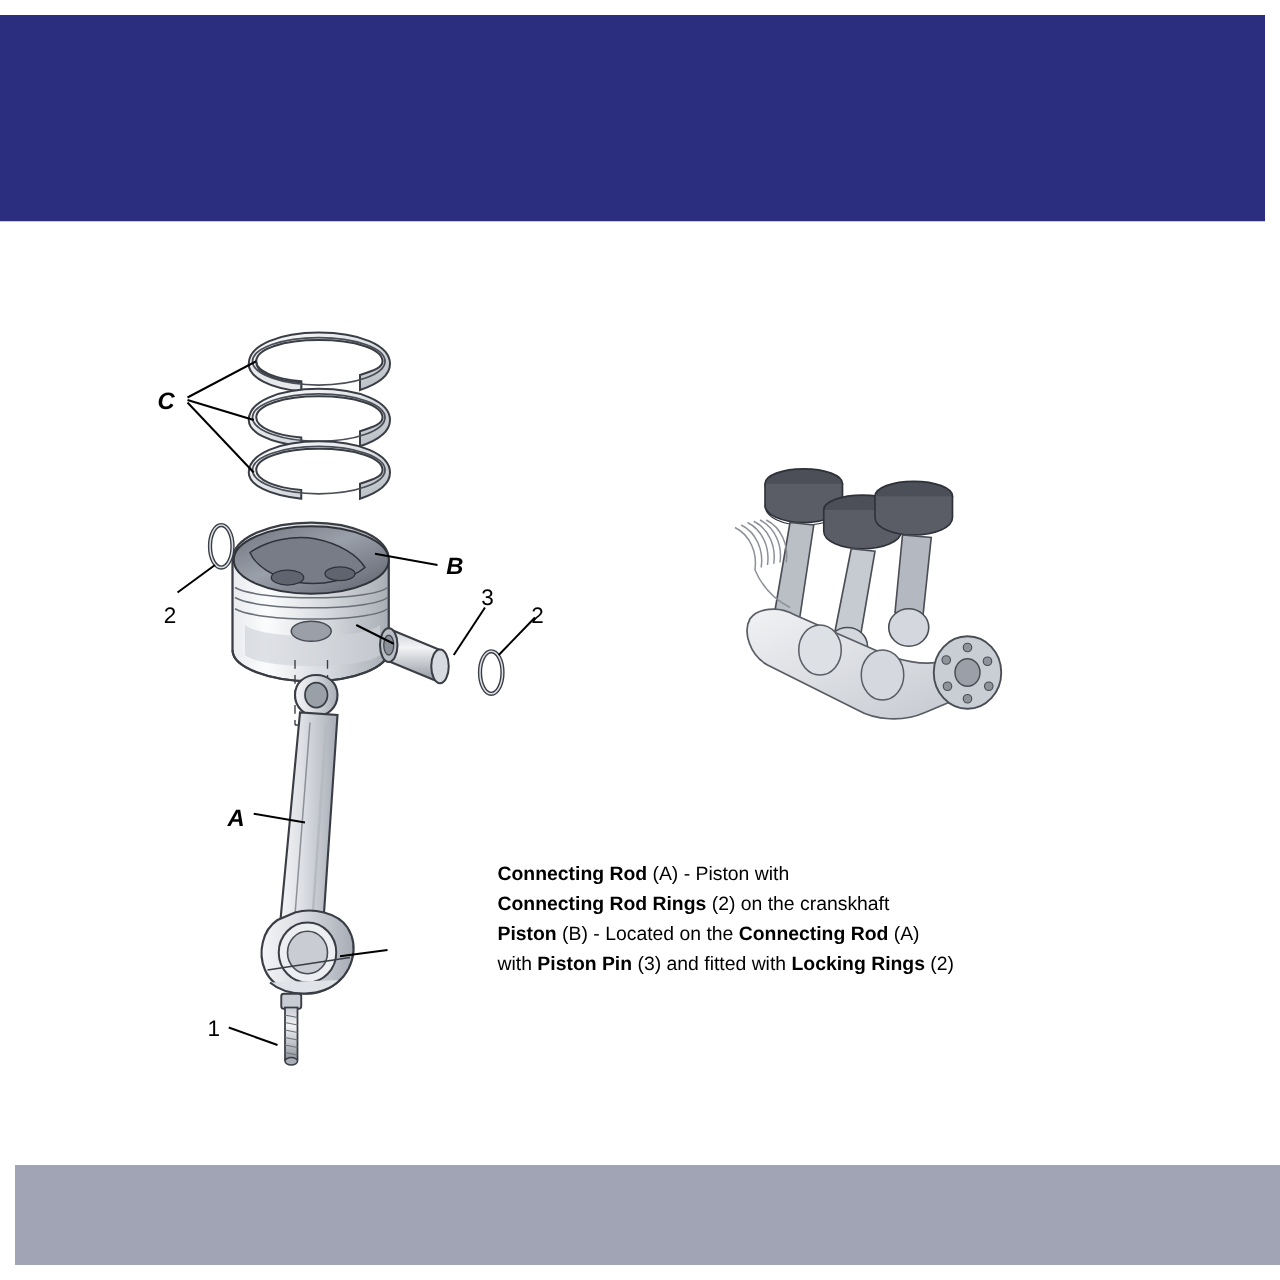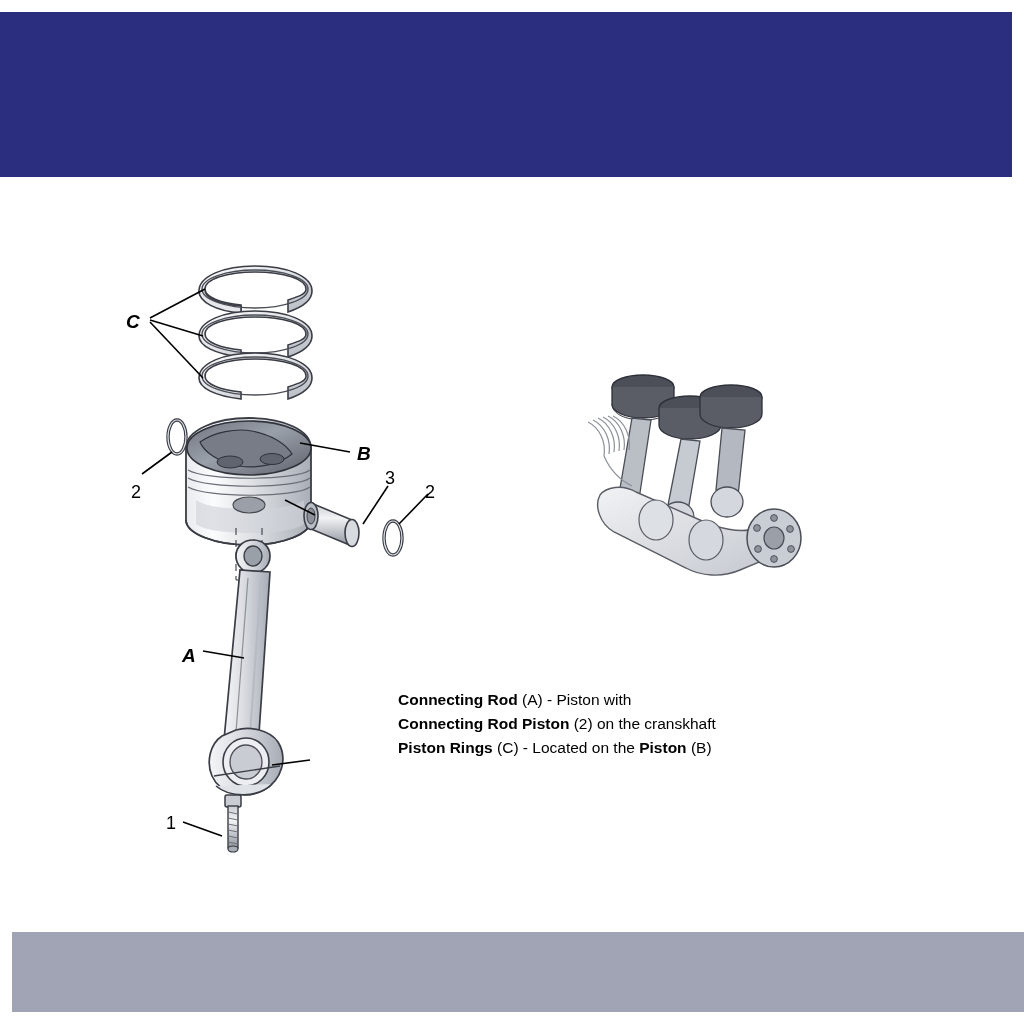--- a/index.html
+++ b/index.html
@@ -297,17 +297,18 @@
   <div class="callout" style="left:126px; top:311px;">C</div>
   <div class="callout" style="left:357px; top:443px;">B</div>
   <div class="callout" style="left:182px; top:645px;">A</div>
   <div class="callout num" style="left:131px; top:482px;">2</div>
   <div class="callout num" style="left:385px; top:468px;">3</div>
   <div class="callout num" style="left:425px; top:482px;">2</div>
   <div class="callout num" style="left:166px; top:813px;">1</div>
 
   <div class="caption" id="caption">
       <div class="line"><b>Connecting Rod</b><span> (A) - Piston with</span></div>
-      <div class="line"><b>Connecting Rod Piston</b><span> (2) on the cranskhaft</span></div>
-      <div class="line"><b>Piston Rings</b><span> (C) - Located on the </span><b>Piston</b><span> (B)</span></div>
+      <div class="line"><b>Connecting Rod Rings</b><span> (2) on the cranskhaft</span></div>
+      <div class="line"><b>Piston</b><span> (B) - Located on the </span><b>Connecting Rod</b><span> (A)</span></div>
+      <div class="line"><span>with </span><b>Piston Pin</b><span> (3) and fitted with </span><b>Locking Rings</b><span> (2)</span></div>
     </div>
 
 </div>
 
 </body></html>

